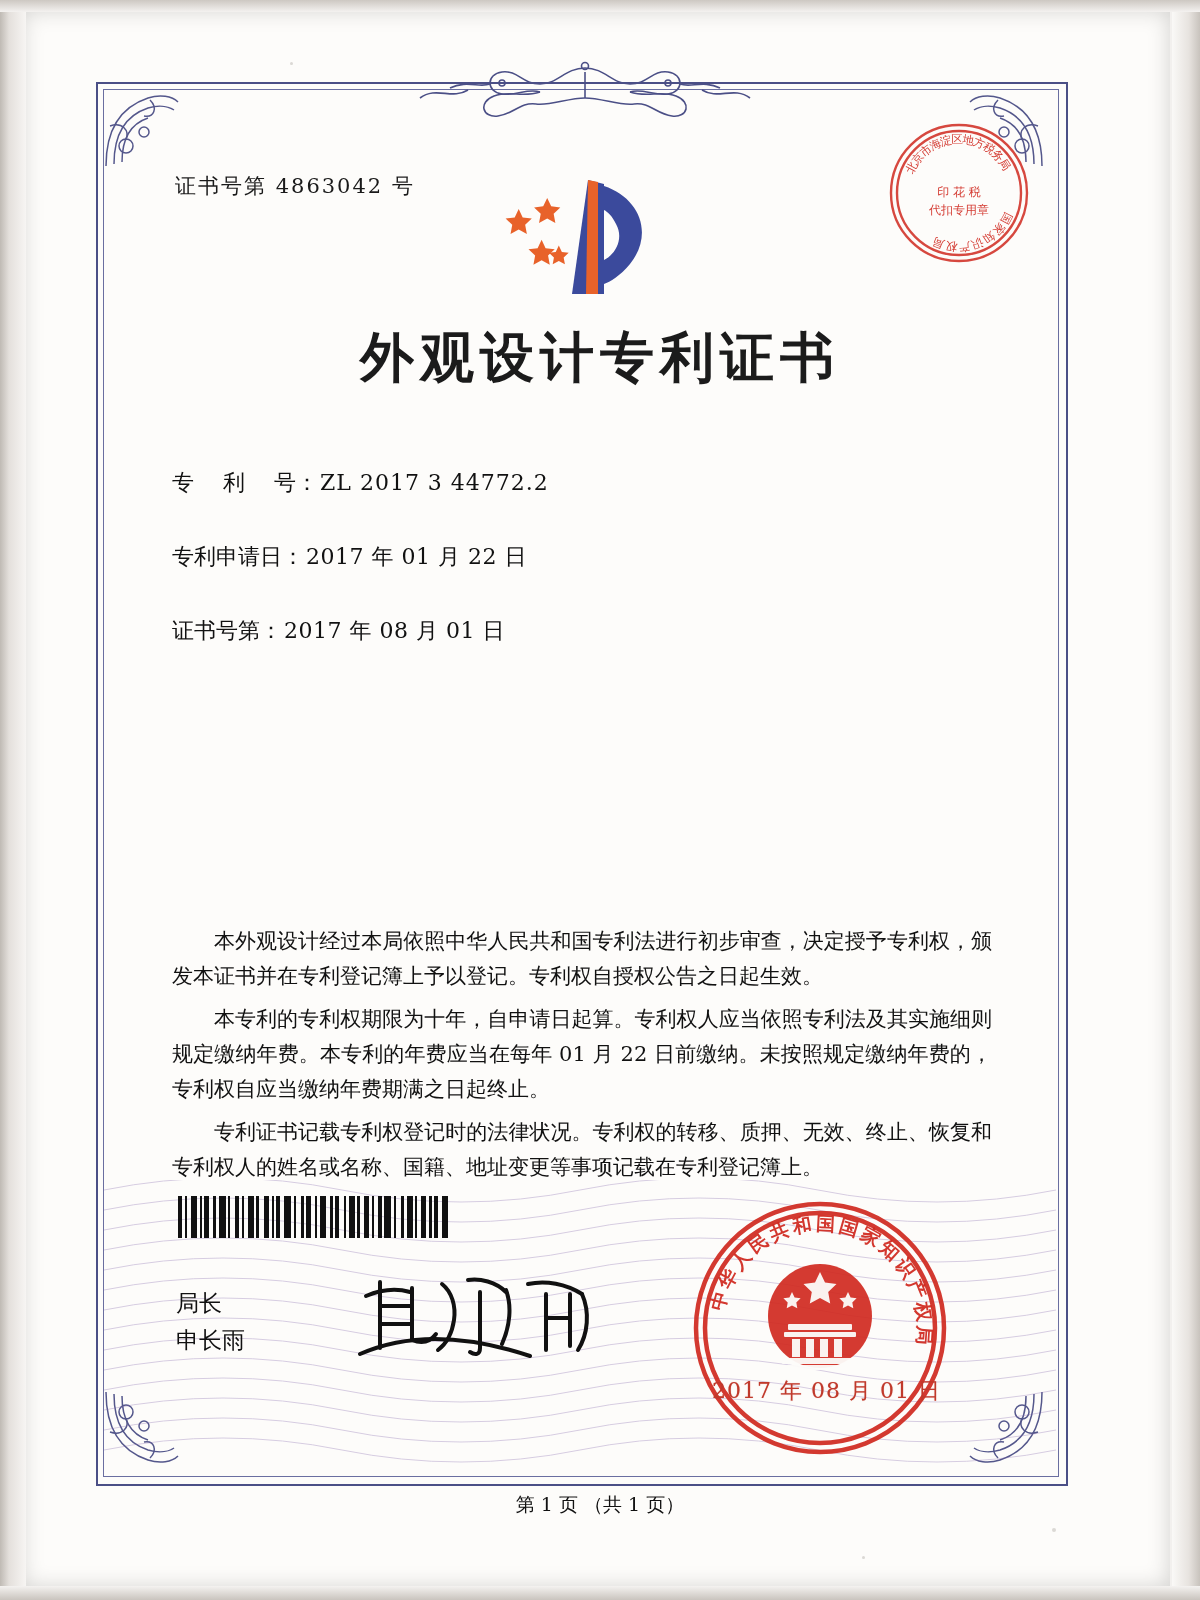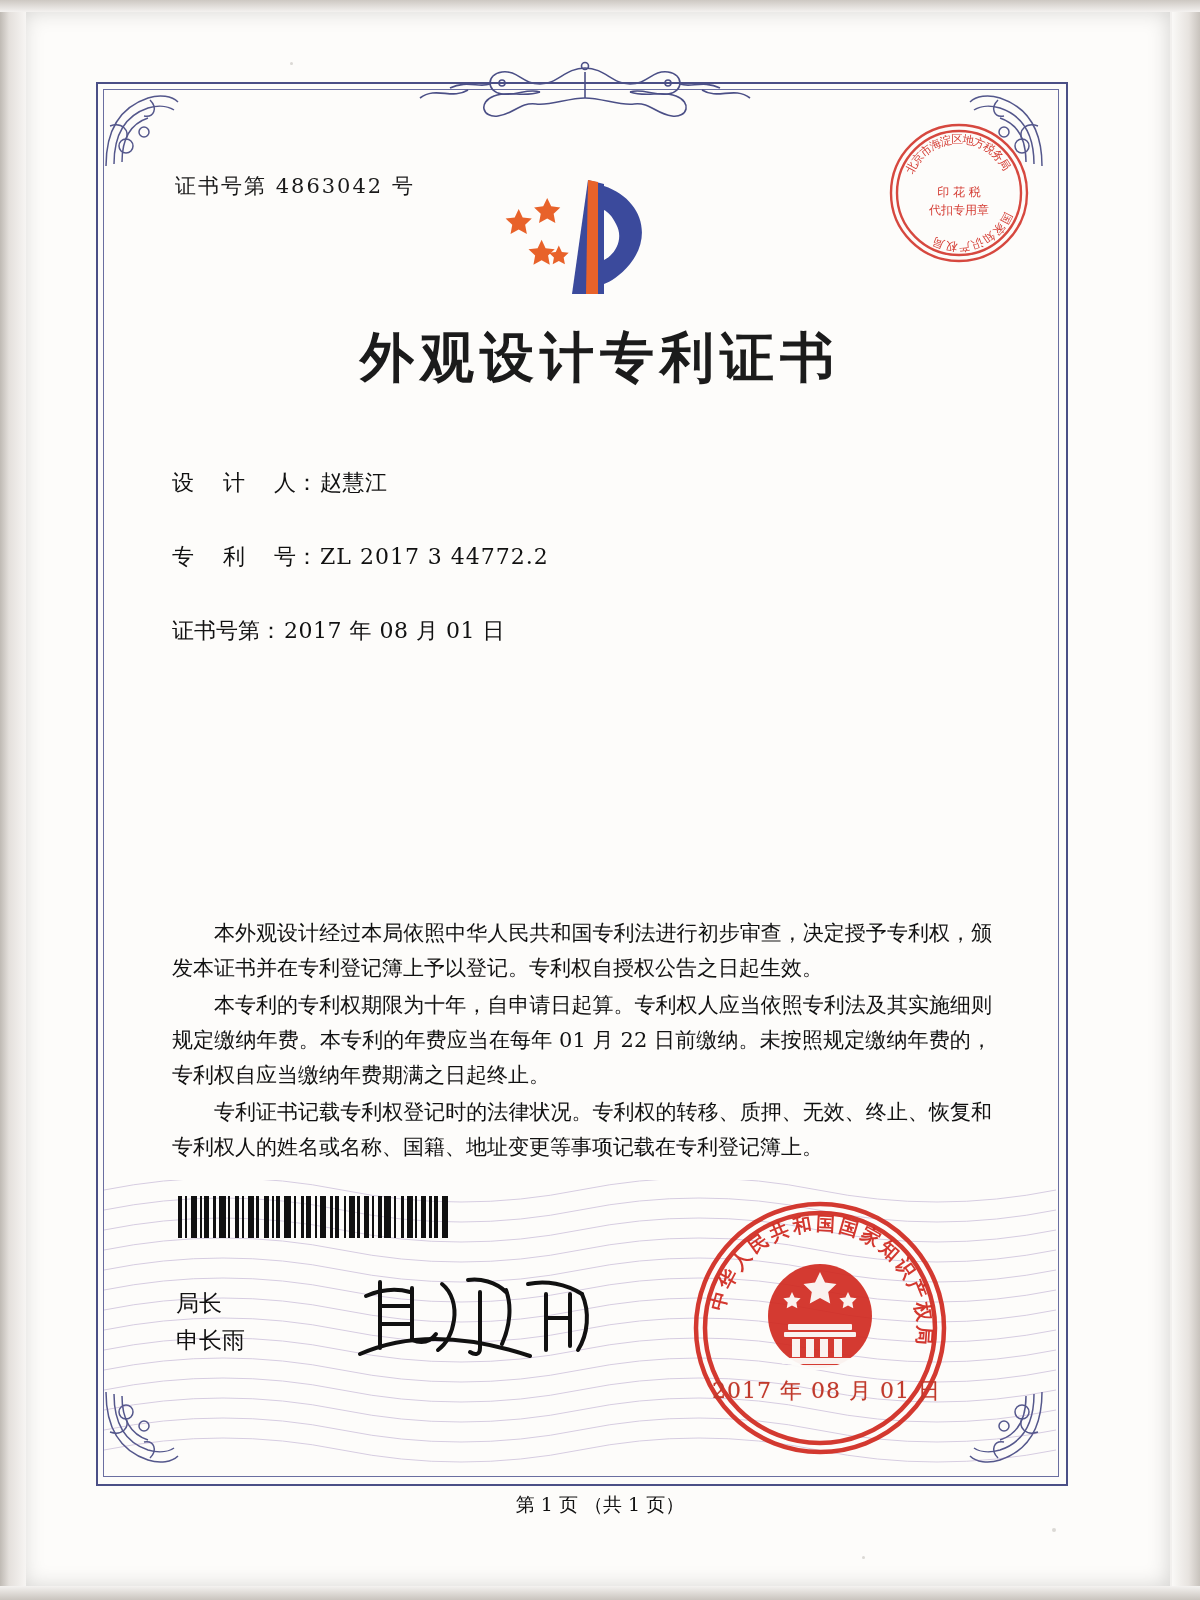--- a/index.html
+++ b/index.html
@@ -145,21 +145,21 @@
   .body-text {
     position: absolute;
     left: 172px; top: 916px;
     width: 820px;
     font-size: 21px;
     line-height: 35px;
     color: #111;
     font-family: "DejaVu Serif", serif;
     text-align: justify;
   }
-  .body-text p { margin: 0 0 2px 0; text-indent: 2em; }
+  .body-text p { margin: 8px 0 2px 0; text-indent: 2em; }
 
   
   .barcode {
     position: absolute;
     left: 178px; top: 1196px;
     width: 292px; height: 42px;
     display: flex;
     align-items: stretch;
   }
   .barcode i {
@@ -352,26 +352,26 @@
         <text transform="translate(75,75) rotate(188) translate(0,-50)" text-anchor="middle">权</text>
         <text transform="translate(75,75) rotate(202) translate(0,-50)" text-anchor="middle">局</text>
       </g>
     </svg>
   </div>
 
   <div class="title">外观设计专利证书</div>
 
   <div class="fields">
     <div class="field">
-      <span class="label">设　 计 　人：</span>
-      <span class="value">赵慧江</span>
+      <span class="label">专　 利　 号：</span>
+      <span class="value mono">ZL 2017 3 44772.2</span>
     </div>
     <div class="field">
-      <span class="label">专　 利　 号：</span>
-      <span class="value mono">ZL 2017 3 44772.2</span>
+      <span class="label">专利申请日：</span>
+      <span class="value">2017 年 01 月 22 日</span>
     </div>
     <div class="field">
       <span class="label">证书号第：</span>
       <span class="value">2017 年 08 月 01 日</span>
     </div>
   </div>
 
   <div class="body-text">
     <p>本外观设计经过本局依照中华人民共和国专利法进行初步审查，决定授予专利权，颁发本证书并在专利登记簿上予以登记。专利权自授权公告之日起生效。</p>
     <p>本专利的专利权期限为十年，自申请日起算。专利权人应当依照专利法及其实施细则规定缴纳年费。本专利的年费应当在每年 01 月 22 日前缴纳。未按照规定缴纳年费的，专利权自应当缴纳年费期满之日起终止。</p>

